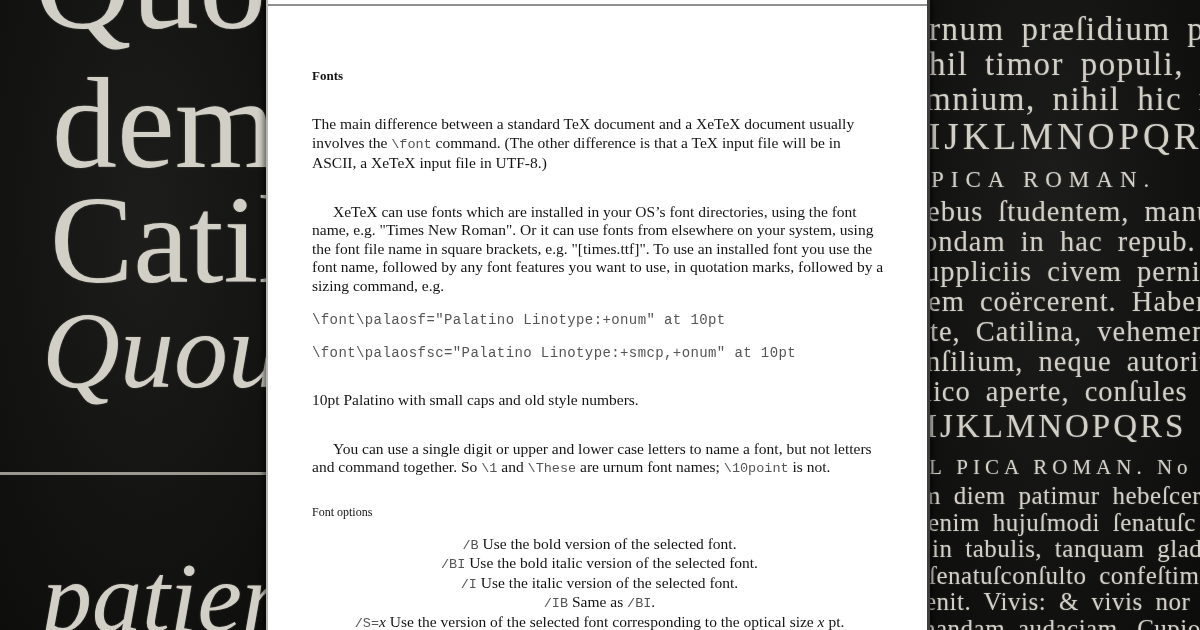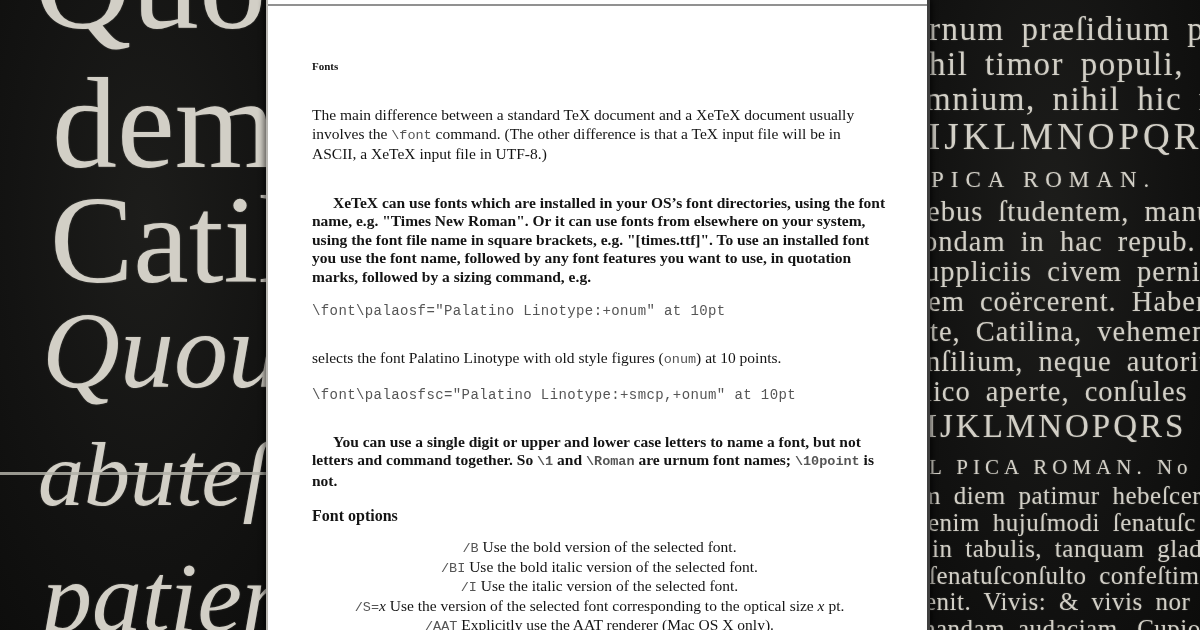--- a/index.html
+++ b/index.html
@@ -40,43 +40,42 @@
     background:#ffffff; z-index:2;
     border-left:2px solid #b8b6b1;
     border-right:3px solid #3f3f3f;
     box-shadow:-3px 0 5px rgba(0,0,0,.45), 3px 0 5px rgba(0,0,0,.45);
   }
   .card-topline { position:absolute; top:4px; left:0; right:0; height:2px; background:#919191; }
   .card-inner {
     padding:57px 40px 0 44px;
     color:#141414; font-size:15.5px; line-height:18.5px;
   }
-  .sec-h { font-size:11px; line-height:19px; font-weight:bold; }
-  .sec-h2 { font-size:16px; line-height:19px; font-weight:bold; margin-top:16px; }
+  .sec-h { font-size:13px; line-height:19px; font-weight:bold;margin-top:9px; }
+  .sec-h2 { font-size:12px; line-height:19px; font-weight:normal; margin-top:24px; }
   .para { margin-top:30px; }
-  .indent { text-indent:21px;font-weight:bold; }
+  .indent { text-indent:21px; }
   .codeblock {
     font-family:"Liberation Mono", monospace;
     font-size:14px; line-height:16px; color:#555;
     margin-top:17px; letter-spacing:.4px; white-space:pre;
   }
   .icode { font-family:"Liberation Mono", monospace; font-size:13.5px; color:#555; }
   .em { font-style:italic; }
   .opts { margin-top:13px; }
   .opt { line-height:17.5px;text-align:center; }
 </style>
 </head>
 <body>
 
 <div class="bg-left">
   <div class="bg-line" style="top:-85px; left:34px; font-size:135px;">Quouſ</div>
   <div class="bg-line" style="top:58px; left:52px; font-size:130px;">dem</div>
   <div class="bg-line" style="top:178px; left:50px; font-size:125px;">Catil</div>
   <div class="bg-line litalic" style="top:297px; left:42px; font-size:108px;">Quouſ</div>
-  <div class="bg-line litalic" style="top:428px; left:38px; font-size:92px;">abuteſ</div>
   <div class="bg-line litalic" style="top:548px; left:42px; font-size:100px;">patien</div>
   <div class="fold-line" style="top:472px;"></div>
 </div>
 
 <div class="bg-right">
   <div class="rcol">
     <div class="rl rline-lg" style="margin-left:-24px;">urnum præſidium pa</div>
     <div class="rl rline-lg" style="margin-left:-6px;">hil timor populi, ni</div>
     <div class="rl rline-lg" style="margin-left:-10px;">mnium, nihil hic m</div>
     <div class="rl rcaps1" style="margin-left:-7px;">IJKLMNOPQR</div>
@@ -104,33 +103,34 @@
   <div class="card-inner">
 
     <div class="sec-h">Fonts</div>
 
     <p class="para"><span>The main difference between a standard TeX document and a XeTeX document usually involves the </span><span class="icode">\font</span><span> command. (The other difference is that a TeX input file will be in ASCII, a XeTeX input file in UTF-8.)</span></p>
 
     <p class="para indent">XeTeX can use fonts which are installed in your OS’s font directories, using the font name, e.g. "Times New Roman". Or it can use fonts from elsewhere on your system, using the font file name in square brackets, e.g. "[times.ttf]". To use an installed font you use the font name, followed by any font features you want to use, in quotation marks, followed by a sizing command, e.g.</p>
 
     <div class="codeblock">\font\palaosf="Palatino Linotype:+onum" at 10pt</div>
 
-    <p class="para"><span>selects the font Palatino Linotype with old style figures (</span><span class="icode">onum</span><span>) at 10 points.</span></p>
 
     <div class="codeblock">\font\palaosfsc="Palatino Linotype:+smcp,+onum" at 10pt</div>
 
+    <p class="para">10pt Palatino with small caps and old style numbers.</p>
 
-    <p class="para indent"><span>You can use a single digit or upper and lower case letters to name a font, but not letters and command together. So </span><span class="icode">\1</span><span> and </span><span class="icode">\Roman</span><span> are urnum font names; </span><span class="icode">\10point</span><span> is not.</span></p>
+    <p class="para indent"><span>You can use a single digit or upper and lower case letters to name a font, but not letters and command together. So </span><span class="icode">\1</span><span> and </span><span class="icode">\These</span><span> are urnum font names; </span><span class="icode">\10point</span><span> is not.</span></p>
 
     <div class="sec-h2">Font options</div>
 
 
     <div class="opts">
       <div class="opt"><span class="icode">/B</span><span> Use the bold version of the selected font.</span></div>
       <div class="opt"><span class="icode">/BI</span><span> Use the bold italic version of the selected font.</span></div>
       <div class="opt"><span class="icode">/I</span><span> Use the italic version of the selected font.</span></div>
+      <div class="opt"><span class="icode">/IB</span><span> Same as </span><span class="icode">/BI</span><span>.</span></div>
       <div class="opt"><span class="icode">/S=</span><span class="em">x</span><span> Use the version of the selected font corresponding to the optical size </span><span class="em">x</span><span> pt.</span></div>
       <div class="opt"><span class="icode">/AAT</span><span> Explicitly use the AAT renderer (Mac OS X only).</span></div>
 
     </div>
 
   </div>
 </div>
 
 </body></html>

